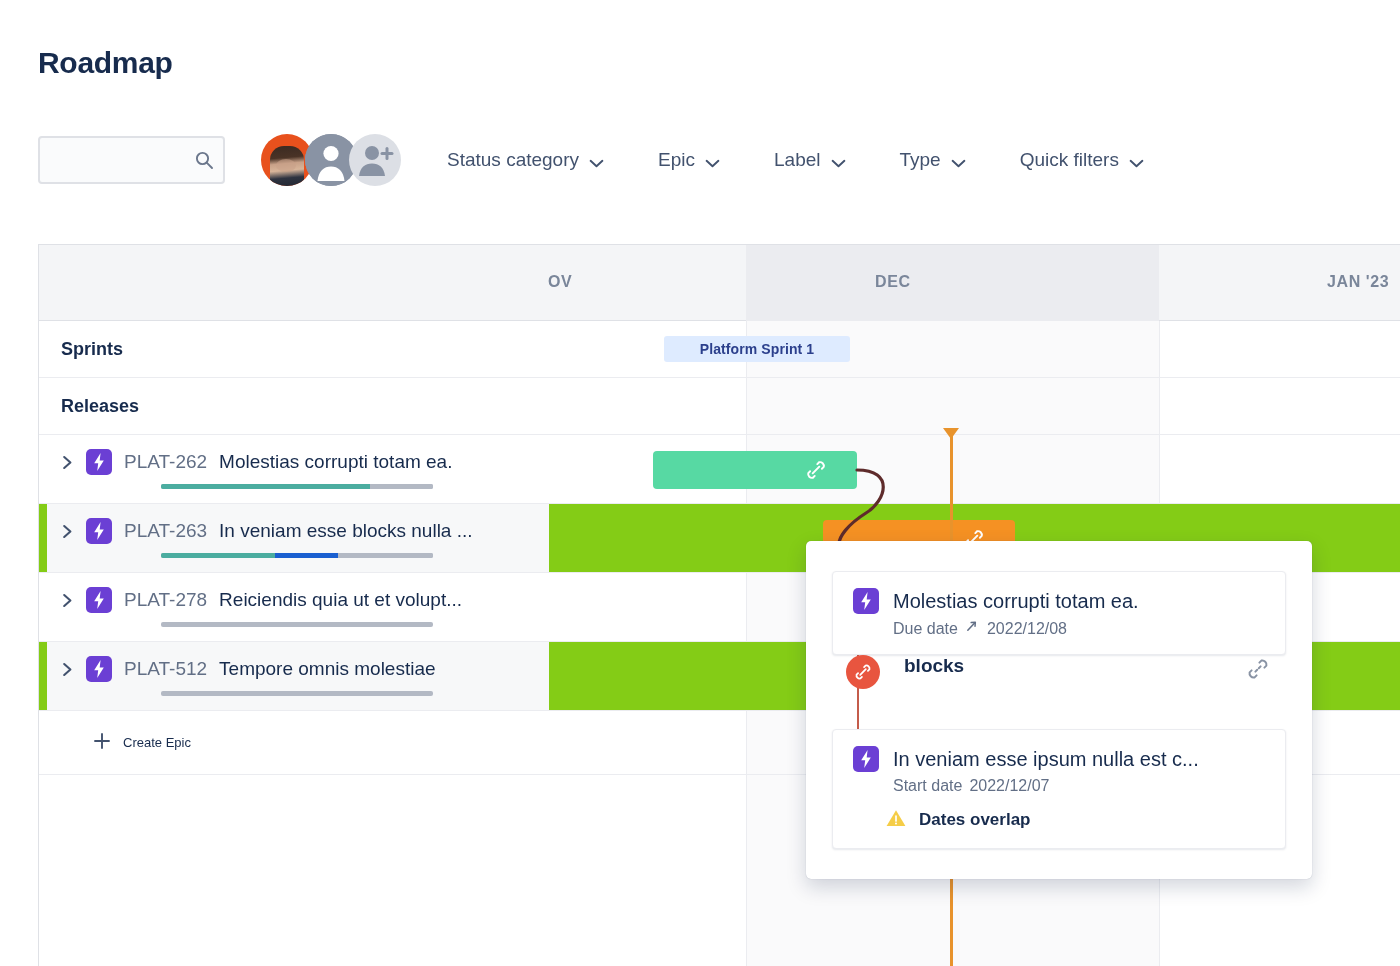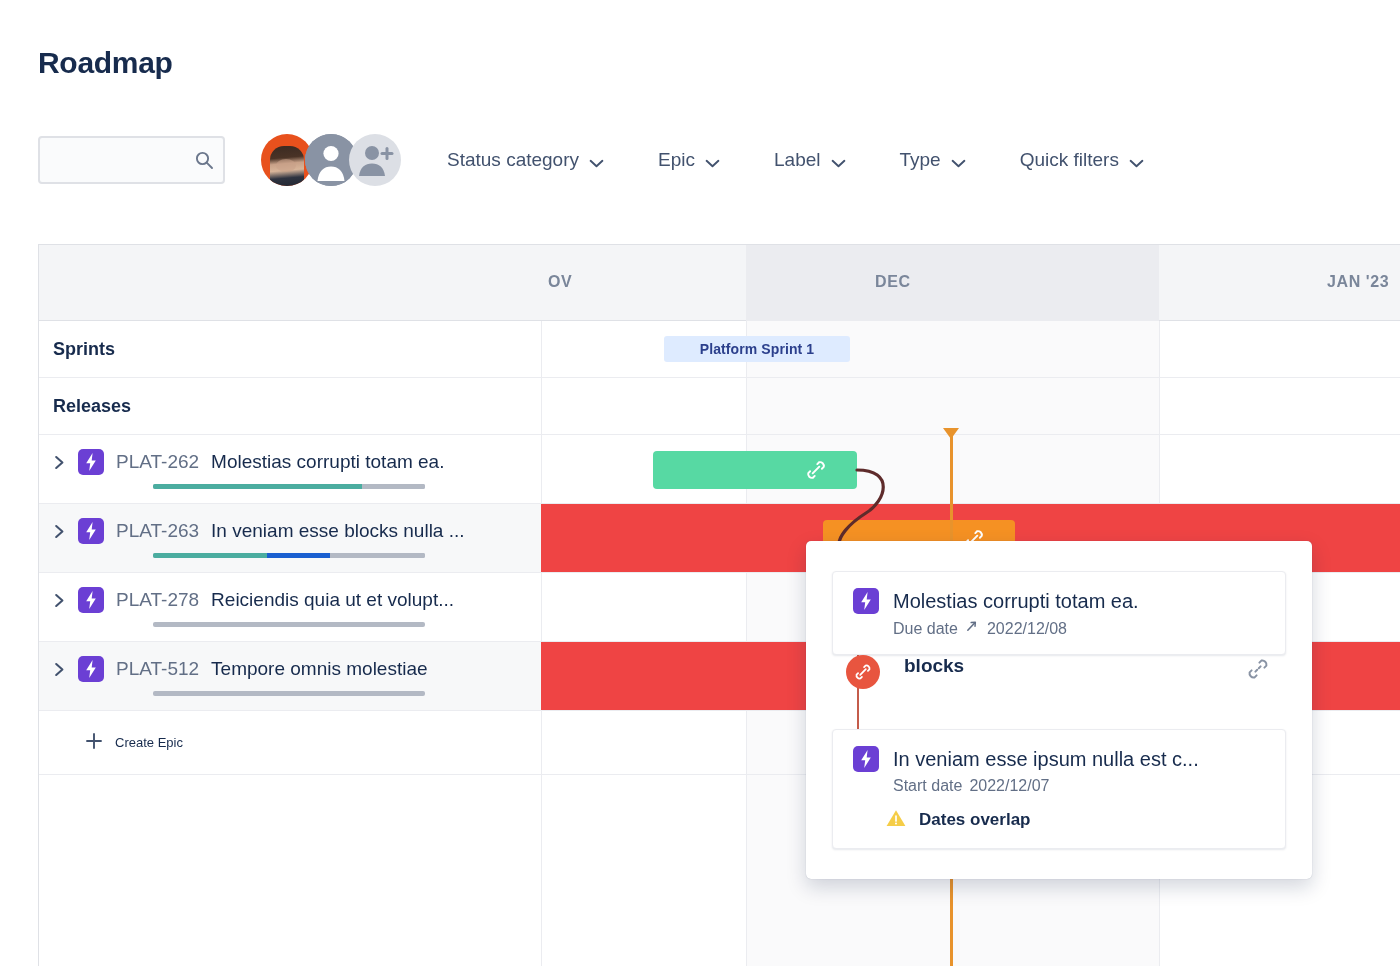--- a/index.html
+++ b/index.html
@@ -174,24 +174,24 @@
     color: #7A869A;
     z-index: 3;
   }
 
   
   .row {
     position: absolute;
     left: 0; width: 1362px;
     border-bottom: 1px solid #EBECF0;
   }
-  .row.shaded { background: #ef4444; }
+  .row.shaded { background: #84cc16; }
   .row .namecell {
     position: absolute;
-    left: 0; top: 0;
+    left: 8px; top: 0;
     width: 502px; height: 100%;
     display: flex;
     align-items: center;
     padding-left: 14px;
     z-index: 4;
     background: inherit;
   }
   #row-sprints .namecell, #row-releases .namecell,
   #row-create .namecell { background: #ffffff; }
   #row-262 .namecell, #row-278 .namecell { background: #ffffff; }

